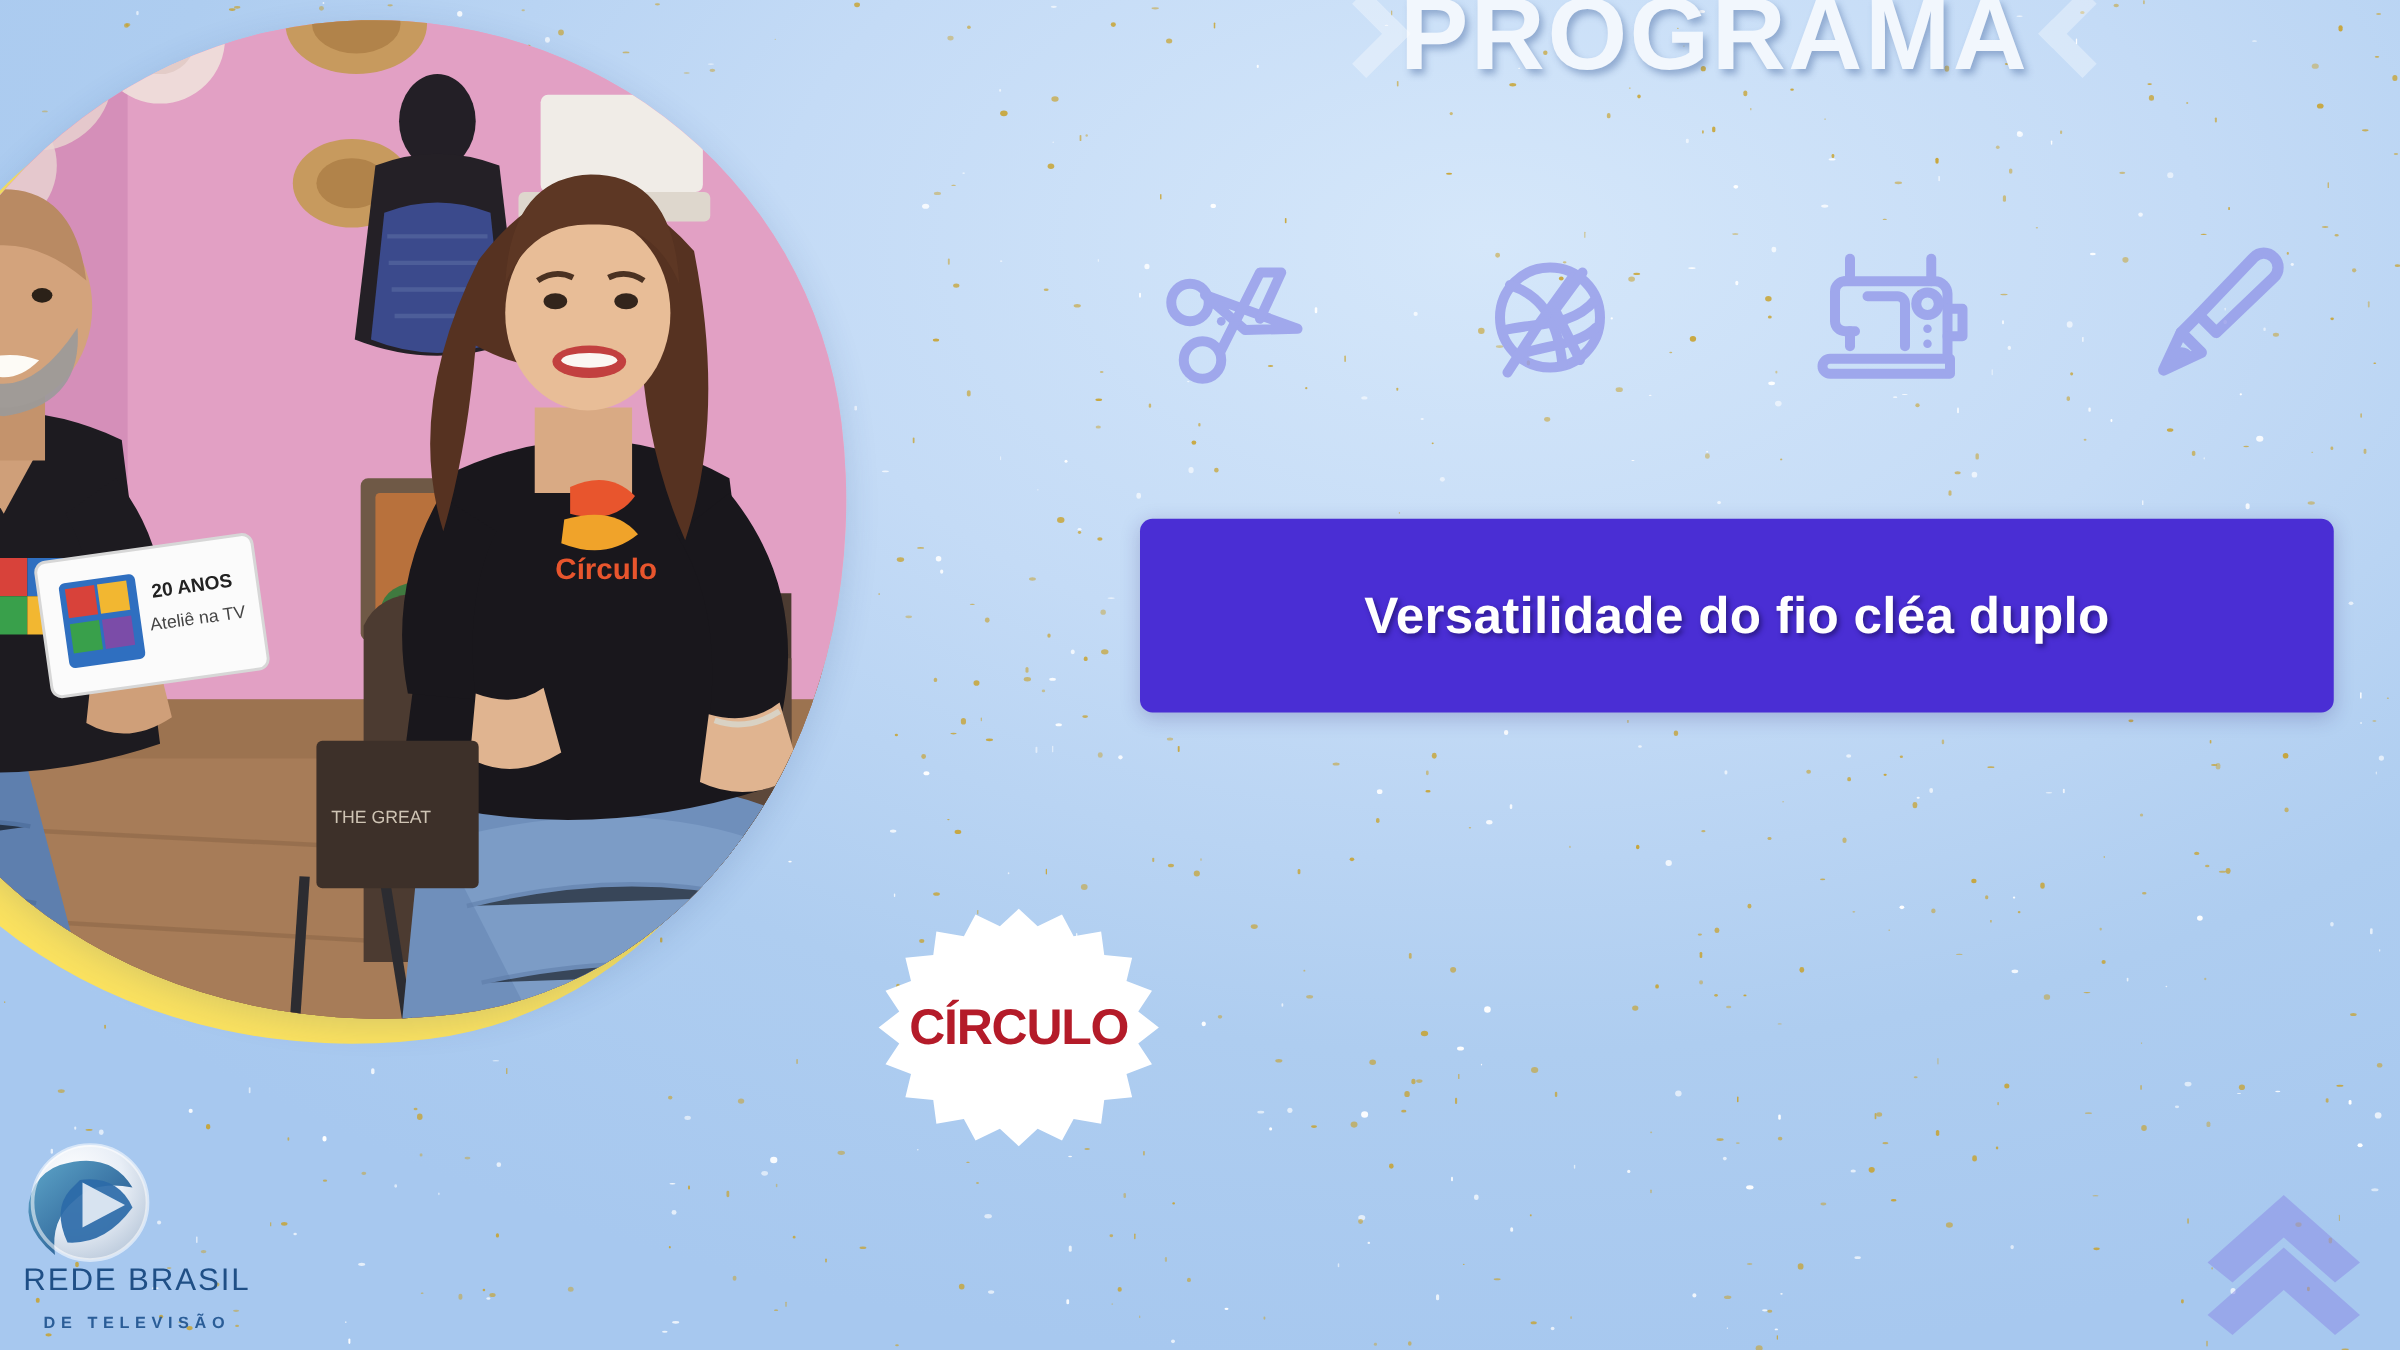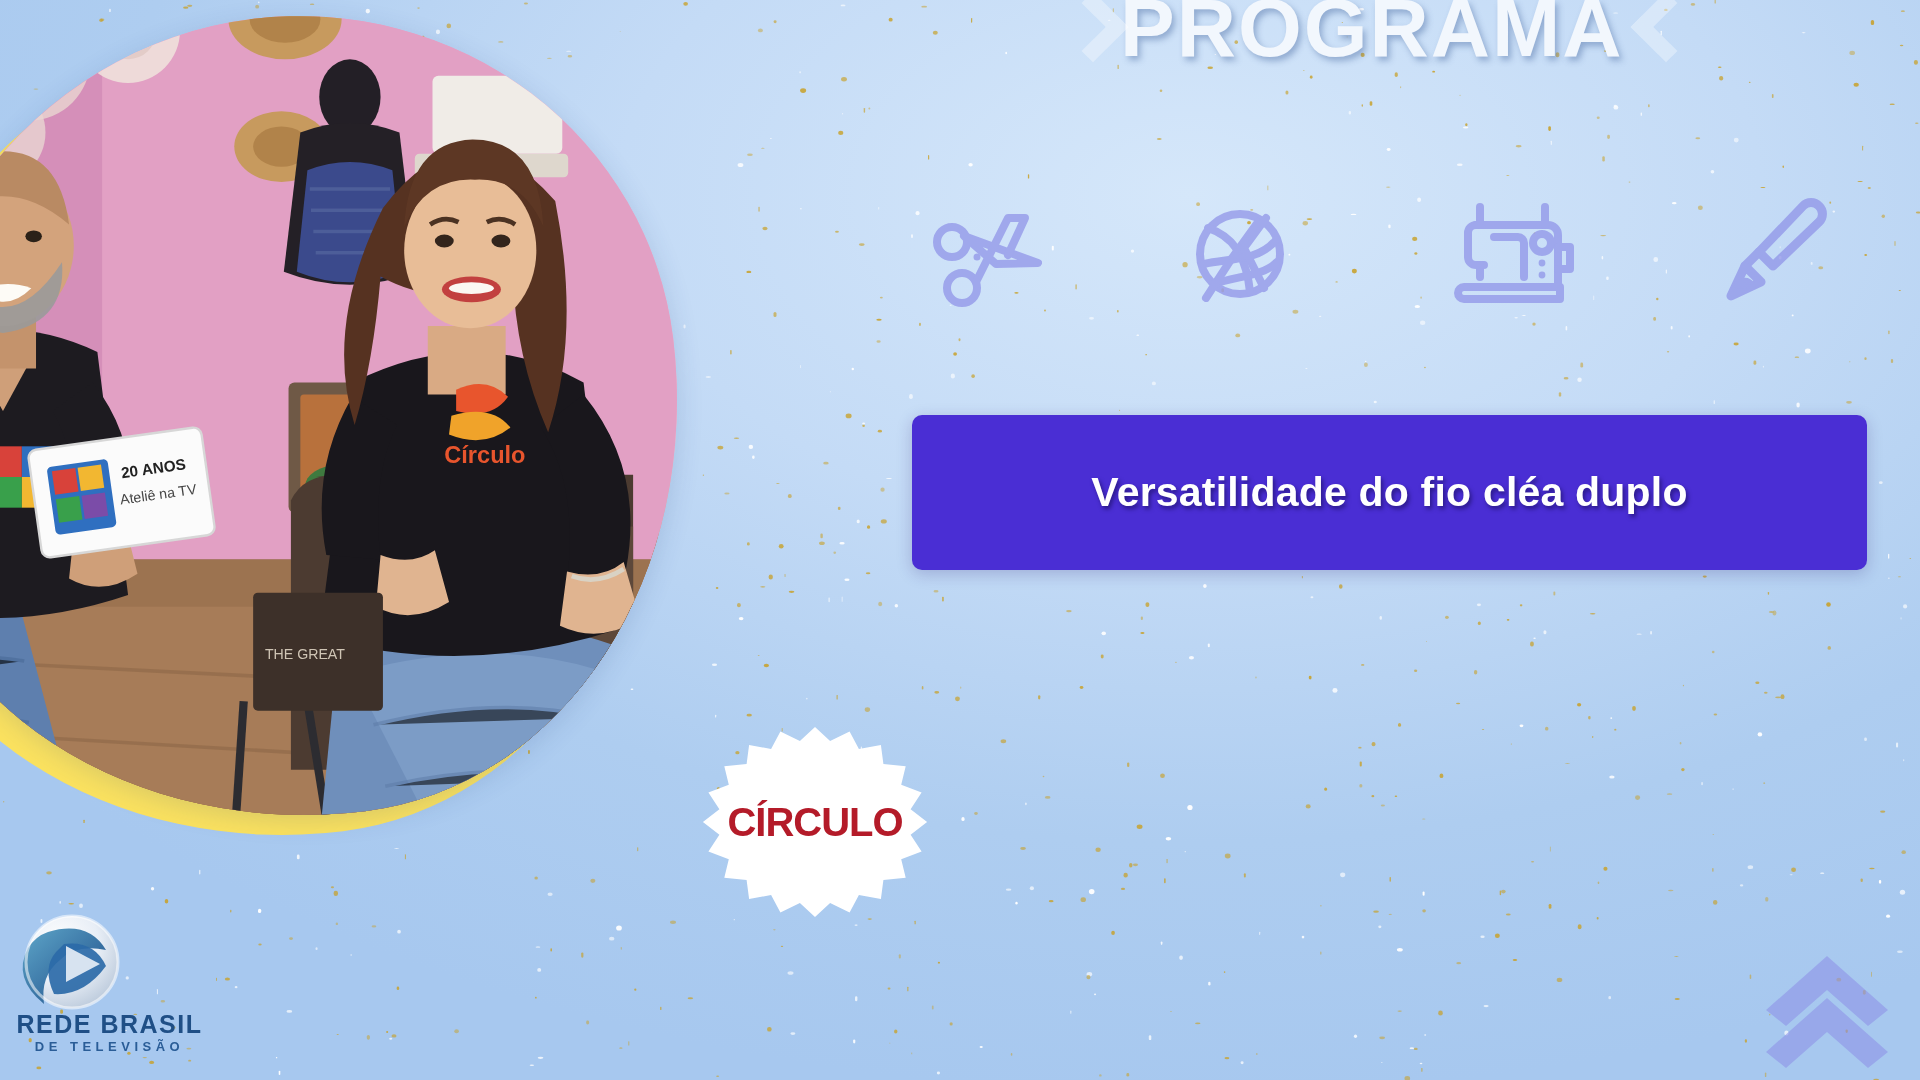--- a/index.html
+++ b/index.html
@@ -107,24 +107,24 @@
 
   
   #rede-brasil{
     position:absolute; left:8px; top:910px; z-index:8;
     width:215px; height:165px;
   }
   #rb-wordmark{
     position:absolute; left:-6px; top:100px; width:215px; text-align:center;
   }
   #rb-name{
-    font-size:25px; font-weight:bold; color:#1f4f86; letter-spacing:1.5px;
+    font-size:25px; font-weight:normal; color:#1f4f86; letter-spacing:1.5px;
   }
   #rb-sub{
-    font-size:13px; font-weight:bold; color:#2a5d97; letter-spacing:4.5px; margin-top:0;
+    font-size:13px; font-weight:bold; color:#2a5d97; letter-spacing:4.5px; margin-top:11px;
   }
 
   
   #bottom-chevrons{
     position:absolute; right:28px; bottom:10px; z-index:6; opacity:.58;
   }
 </style>
 </head>
 <body>
 

